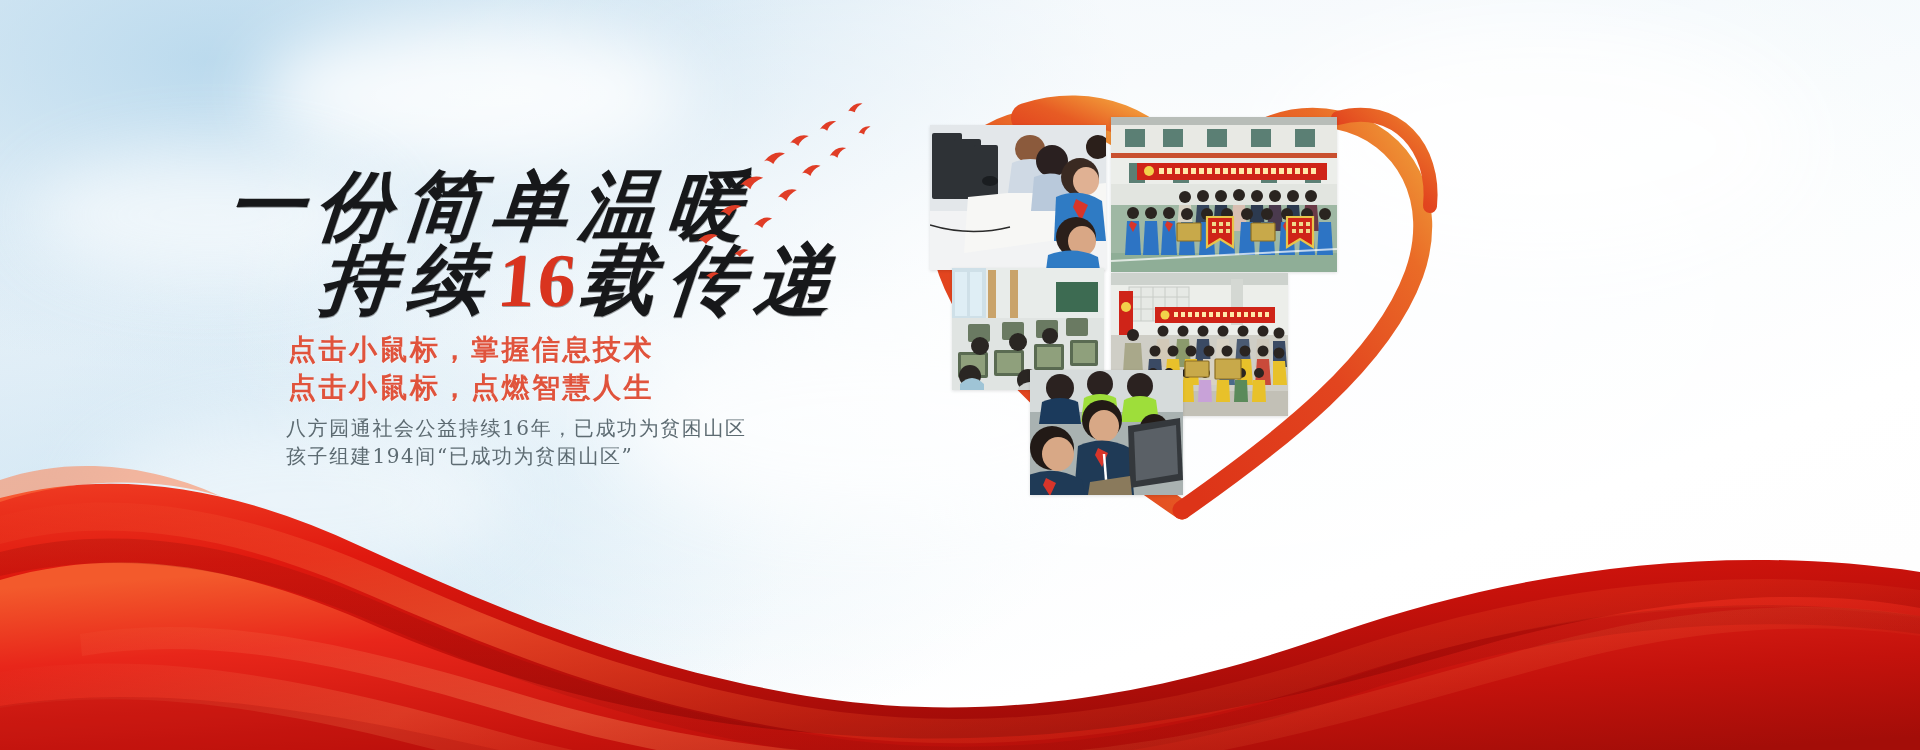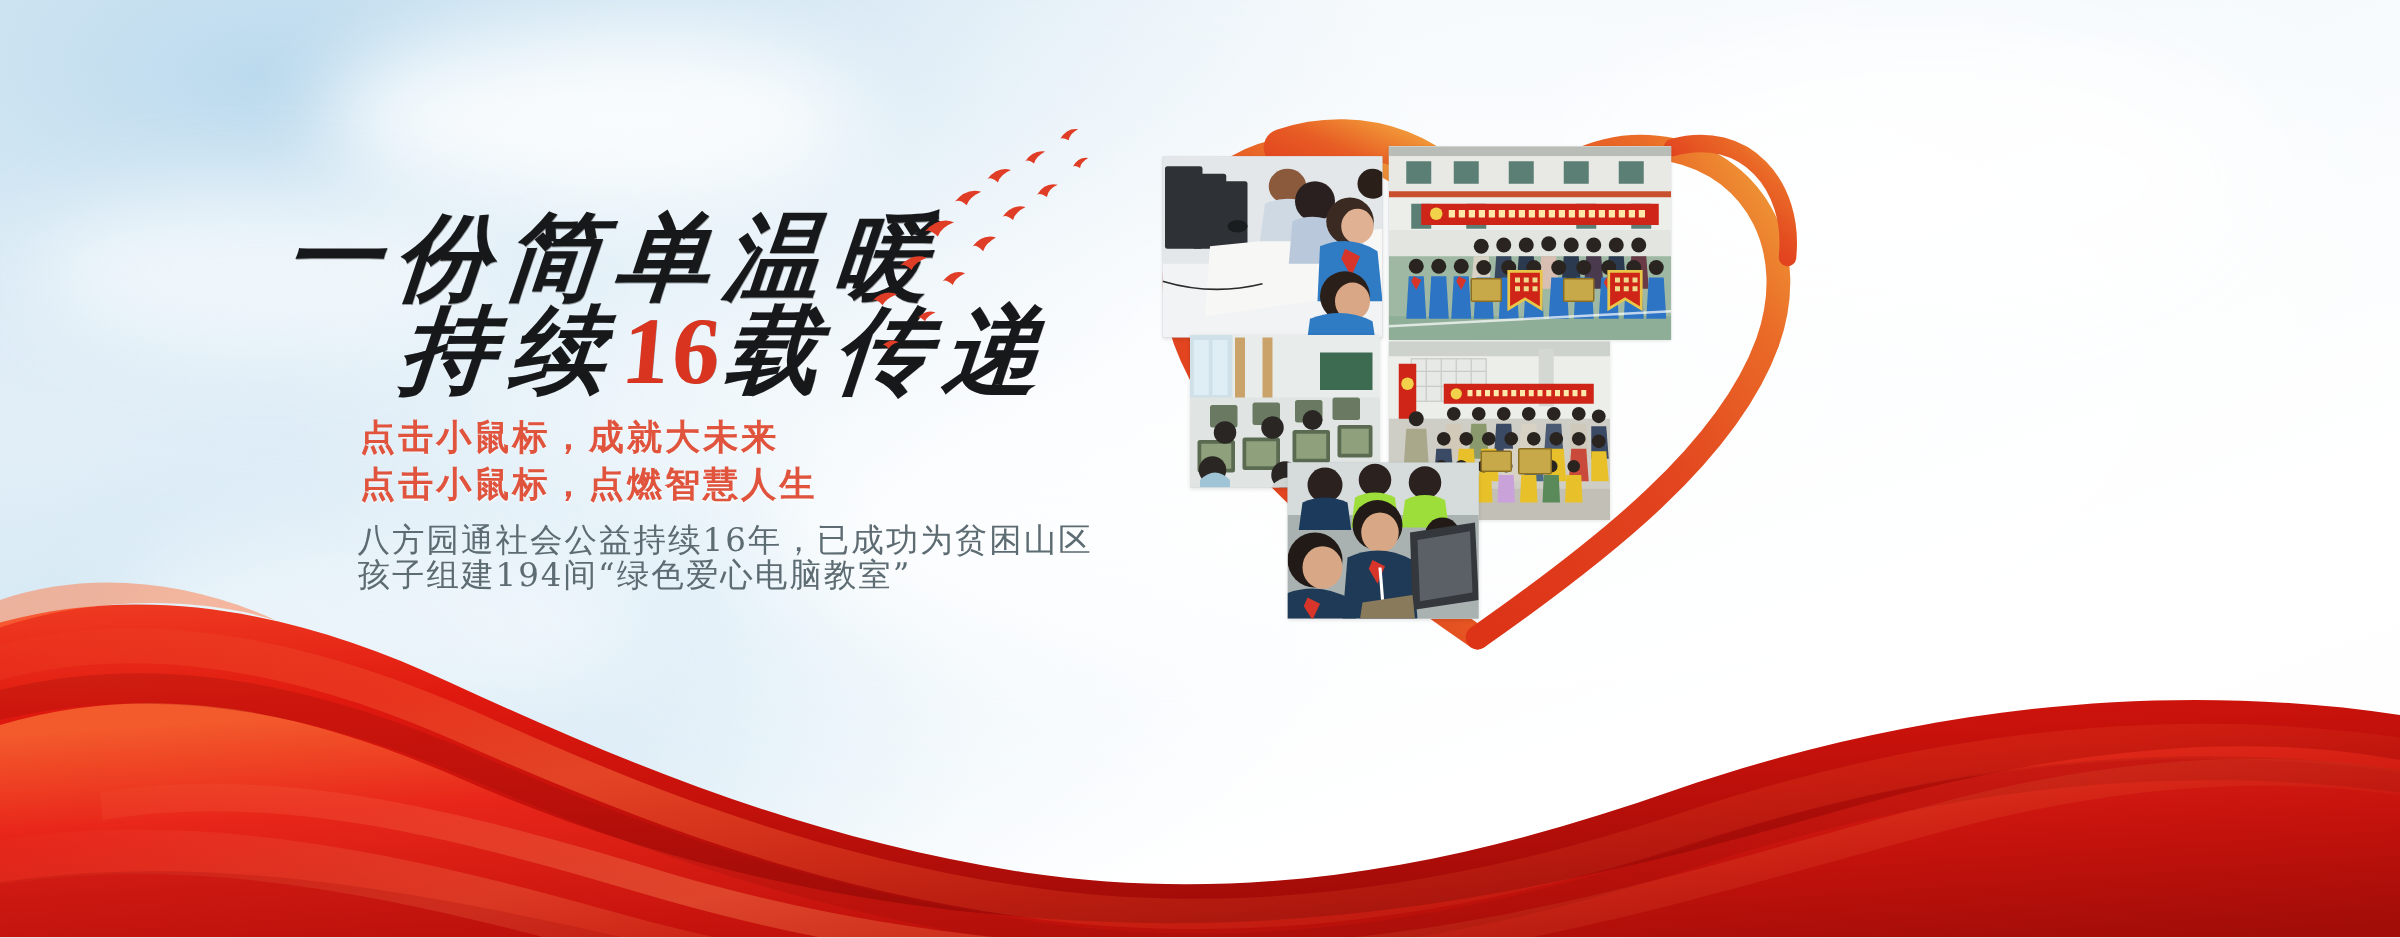--- a/index.html
+++ b/index.html
@@ -61,21 +61,21 @@
     font-size:28px;font-weight:700;letter-spacing:2.5px;
     color:#e0533c;line-height:1.48;white-space:nowrap;
     text-shadow:0 1px 1px rgba(255,255,255,.65);
   }
   .sub1{top:329px;}
   .sub2{top:367px;}
 
   .para{
     position:absolute;left:286px;
     font-family:"DejaVu Serif","Liberation Serif",serif;
-    font-size:26px;color:#5d6b72;letter-spacing:1.6px;
+    font-size:20px;color:#5d6b72;letter-spacing:1.6px;
     line-height:1.62;white-space:nowrap;
   }
   .p1{top:412px;}
   .p2{top:440px;}
 
   
   .birds{position:absolute;left:690px;top:80px;width:210px;height:220px;}
 
   
   .heart-zone{position:absolute;left:830px;top:40px;width:700px;height:500px;}
@@ -104,25 +104,25 @@
   <div class="cloud cl5"></div>
   <div class="haze"></div>
 
   <div class="text-wrap">
 
     <div class="headline">
       <div class="hl-l1">一份简单温暖</div>
       <div class="hl-l2"><span>持续</span><span class="hl-num">16</span><span>载传递</span></div>
     </div>
 
-    <div class="subline sub1">点击小鼠标，成就大未来</div>
+    <div class="subline sub1">点击小鼠标，掌握信息技术</div>
     <div class="subline sub2">点击小鼠标，点燃智慧人生</div>
 
     <div class="para p1">八方园通社会公益持续16年，已成功为贫困山区</div>
-    <div class="para p2">孩子组建194间“绿色爱心电脑教室”</div>
+    <div class="para p2">孩子组建194间“已成功为贫困山区”</div>
   </div>
 
   <div class="birds">
     <svg width="210" height="220" viewBox="0 0 210 220" xmlns="http://www.w3.org/2000/svg">
       <g fill="#e03d26">
         <path d="M158 30 q8-7 16-3 q-7 1-10 6 q-4-4-6-3z" transform="rotate(-18 162 30)"></path>
         <path d="M130 48 q9-8 18-4 q-8 2-11 7 q-4-5-7-3z" transform="rotate(-14 136 50)"></path>
         <path d="M168 52 q7-6 14-2 q-7 1-9 5 q-3-4-5-3z" transform="rotate(-22 172 52)"></path>
         <path d="M100 62 q10-9 20-4 q-9 2-12 8 q-5-6-8-4z" transform="rotate(-10 108 64)"></path>
         <path d="M140 74 q9-8 18-3 q-8 1-11 7 q-4-5-7-4z" transform="rotate(-16 146 76)"></path>

